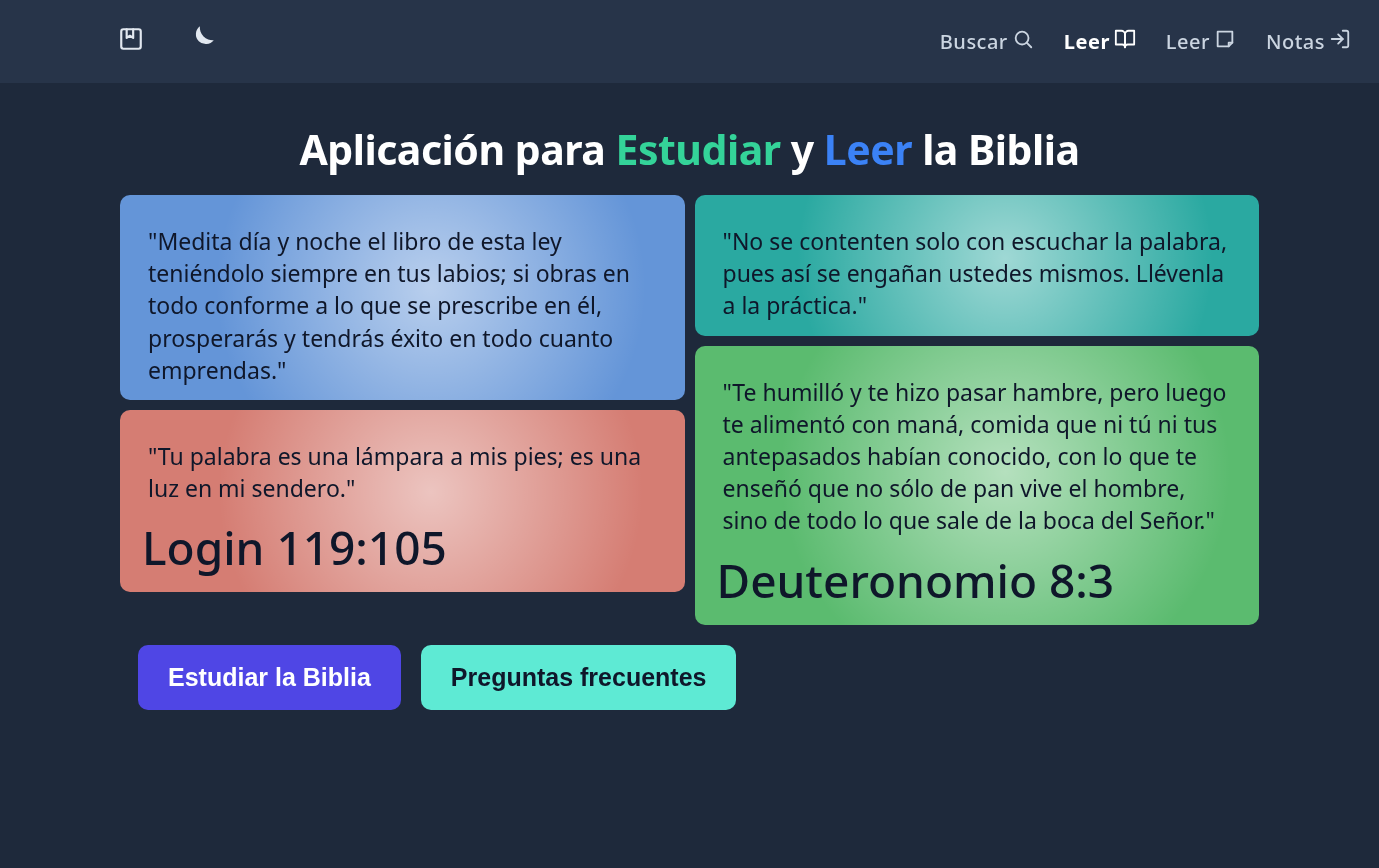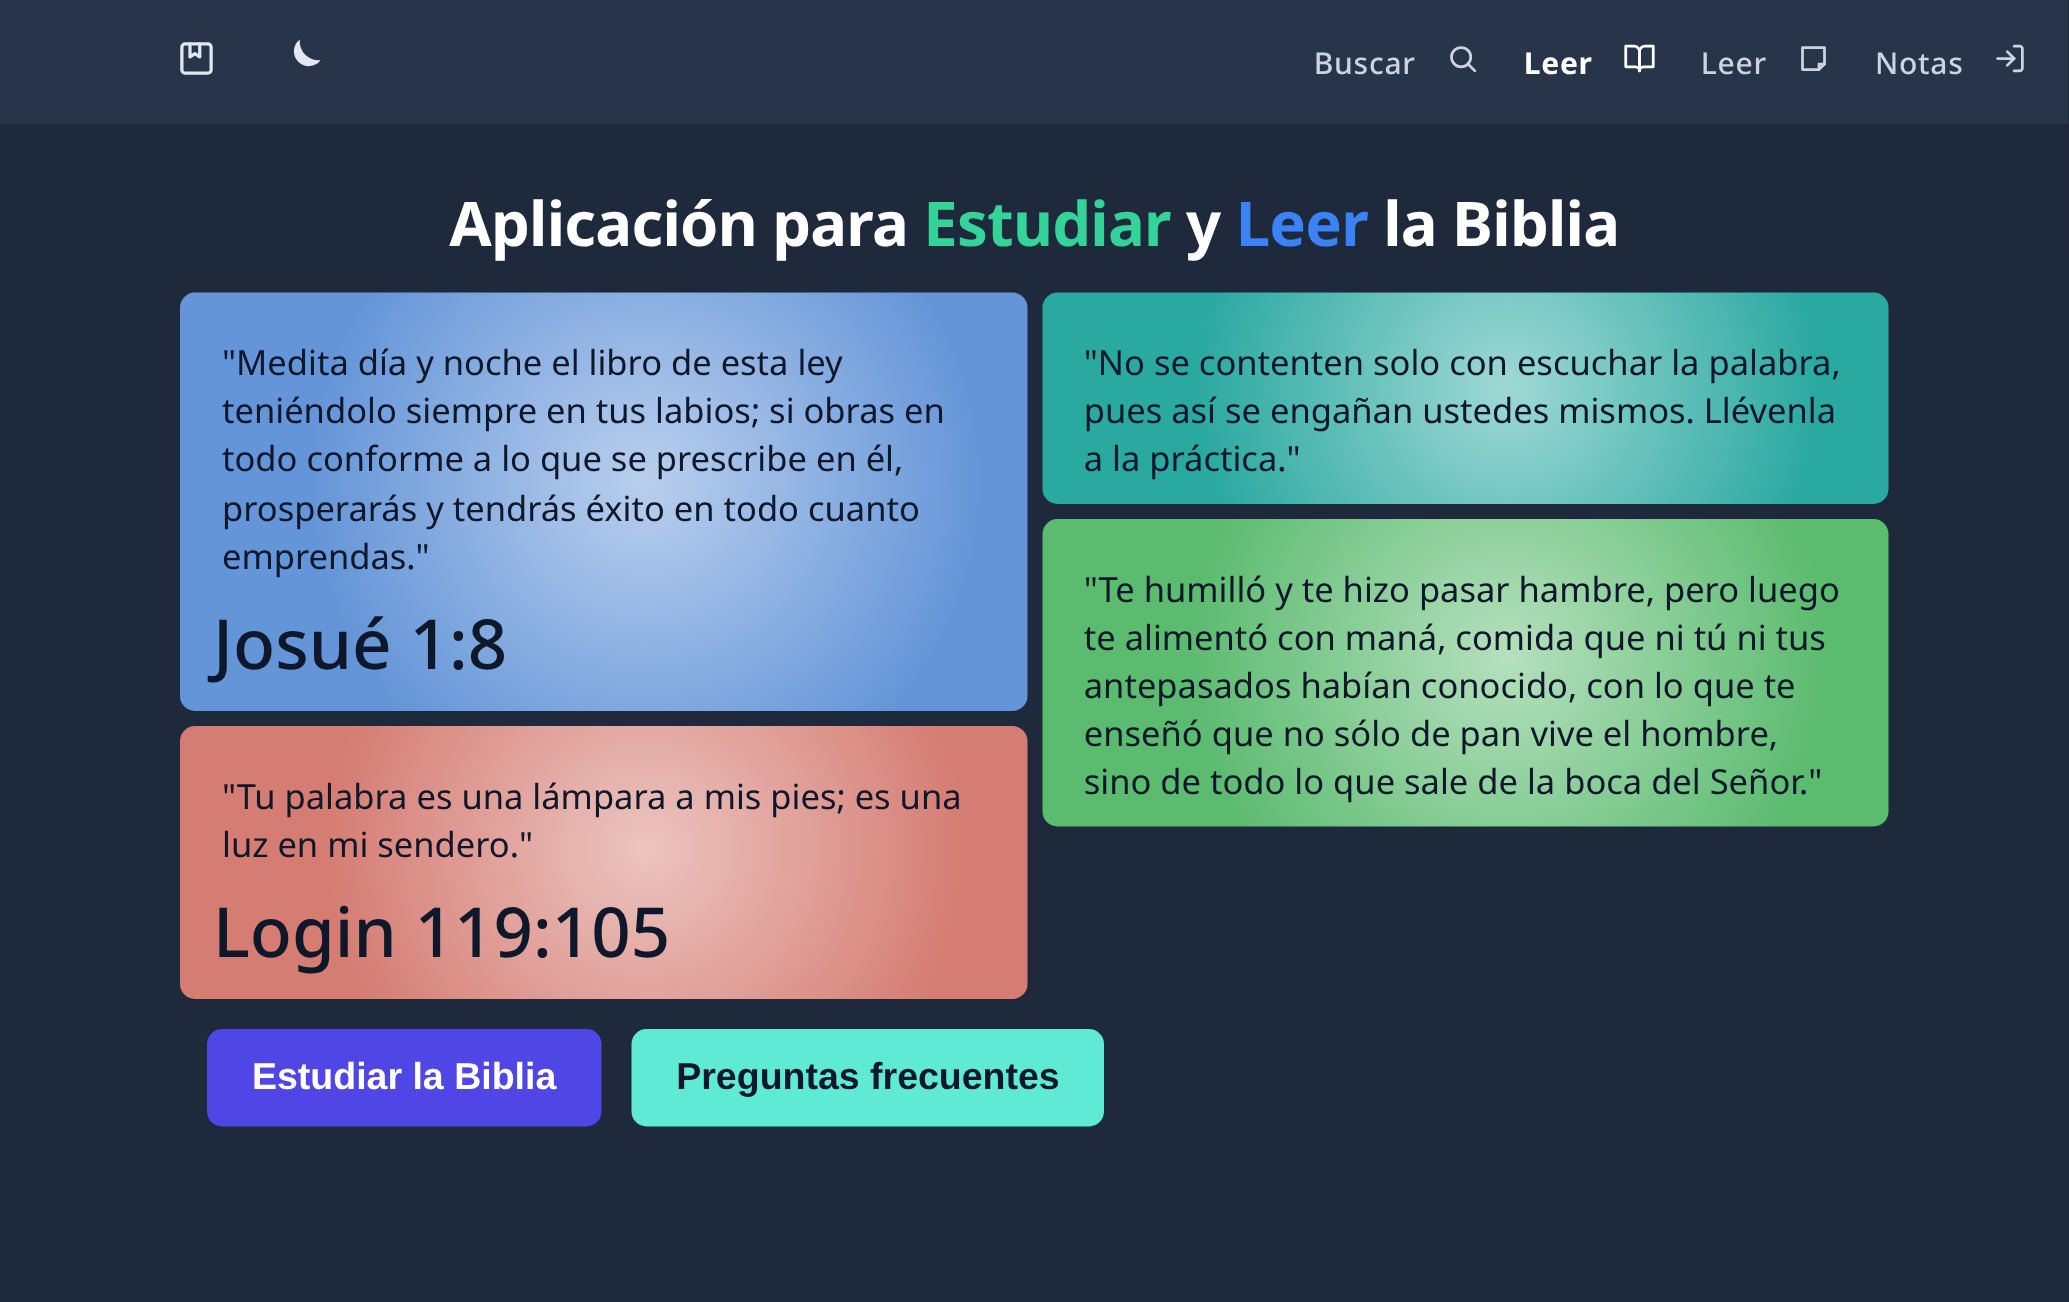--- a/index.html
+++ b/index.html
@@ -32,21 +32,21 @@
 
     .nav {
       display: flex;
       align-items: center;
       gap: 30px;
     }
 
     .nav-item {
       display: flex;
       align-items: center;
-      gap: 20px;
+      gap: 4px;
       font-size: 20px;
       font-weight: 500;
       letter-spacing: .5px;
       color: #cbd5e1;
       cursor: pointer;
     }
 
     .nav-item.active { font-weight: 700; color: #fff; }
     .nav-item svg { width: 22px; height: 22px; }
 
@@ -190,33 +190,33 @@
 
 <main class="main">
   <h1 class="title">
     <span>Aplicación para </span><span class="w-highlight1">Estudiar</span><span> y </span><span class="w-highlight2">Leer</span><span> la Biblia</span>
   </h1>
 
   <div class="cards">
     <div class="col">
       <div class="card card-blue">
         <p>"Medita día y noche el libro de esta ley teniéndolo siempre en tus labios; si obras en todo conforme a lo que se prescribe en él, prosperarás y tendrás éxito en todo cuanto emprendas."</p>
-        <h3>Josué 1:8</h3>
       </div>
       <div class="card card-red">
         <p>"Tu palabra es una lámpara a mis pies; es una luz en mi sendero."</p>
         <h3>Login 119:105</h3>
       </div>
     </div>
     <div class="col">
       <div class="card card-teal">
         <p>"No se contenten solo con escuchar la palabra, pues así se engañan ustedes mismos. Llévenla a la práctica."</p>
       </div>
       <div class="card card-green">
         <p>"Te humilló y te hizo pasar hambre, pero luego te alimentó con maná, comida que ni tú ni tus antepasados habían conocido, con lo que te enseñó que no sólo de pan vive el hombre, sino de todo lo que sale de la boca del Señor."</p>
+        <h3>Deuteronomio 8:3</h3>
       </div>
     </div>
   </div>
 
   <div class="buttons">
     <button class="btn btn-primary">Estudiar la Biblia</button>
     <button class="btn btn-secondary">Preguntas frecuentes</button>
   </div>
 </main>
 

